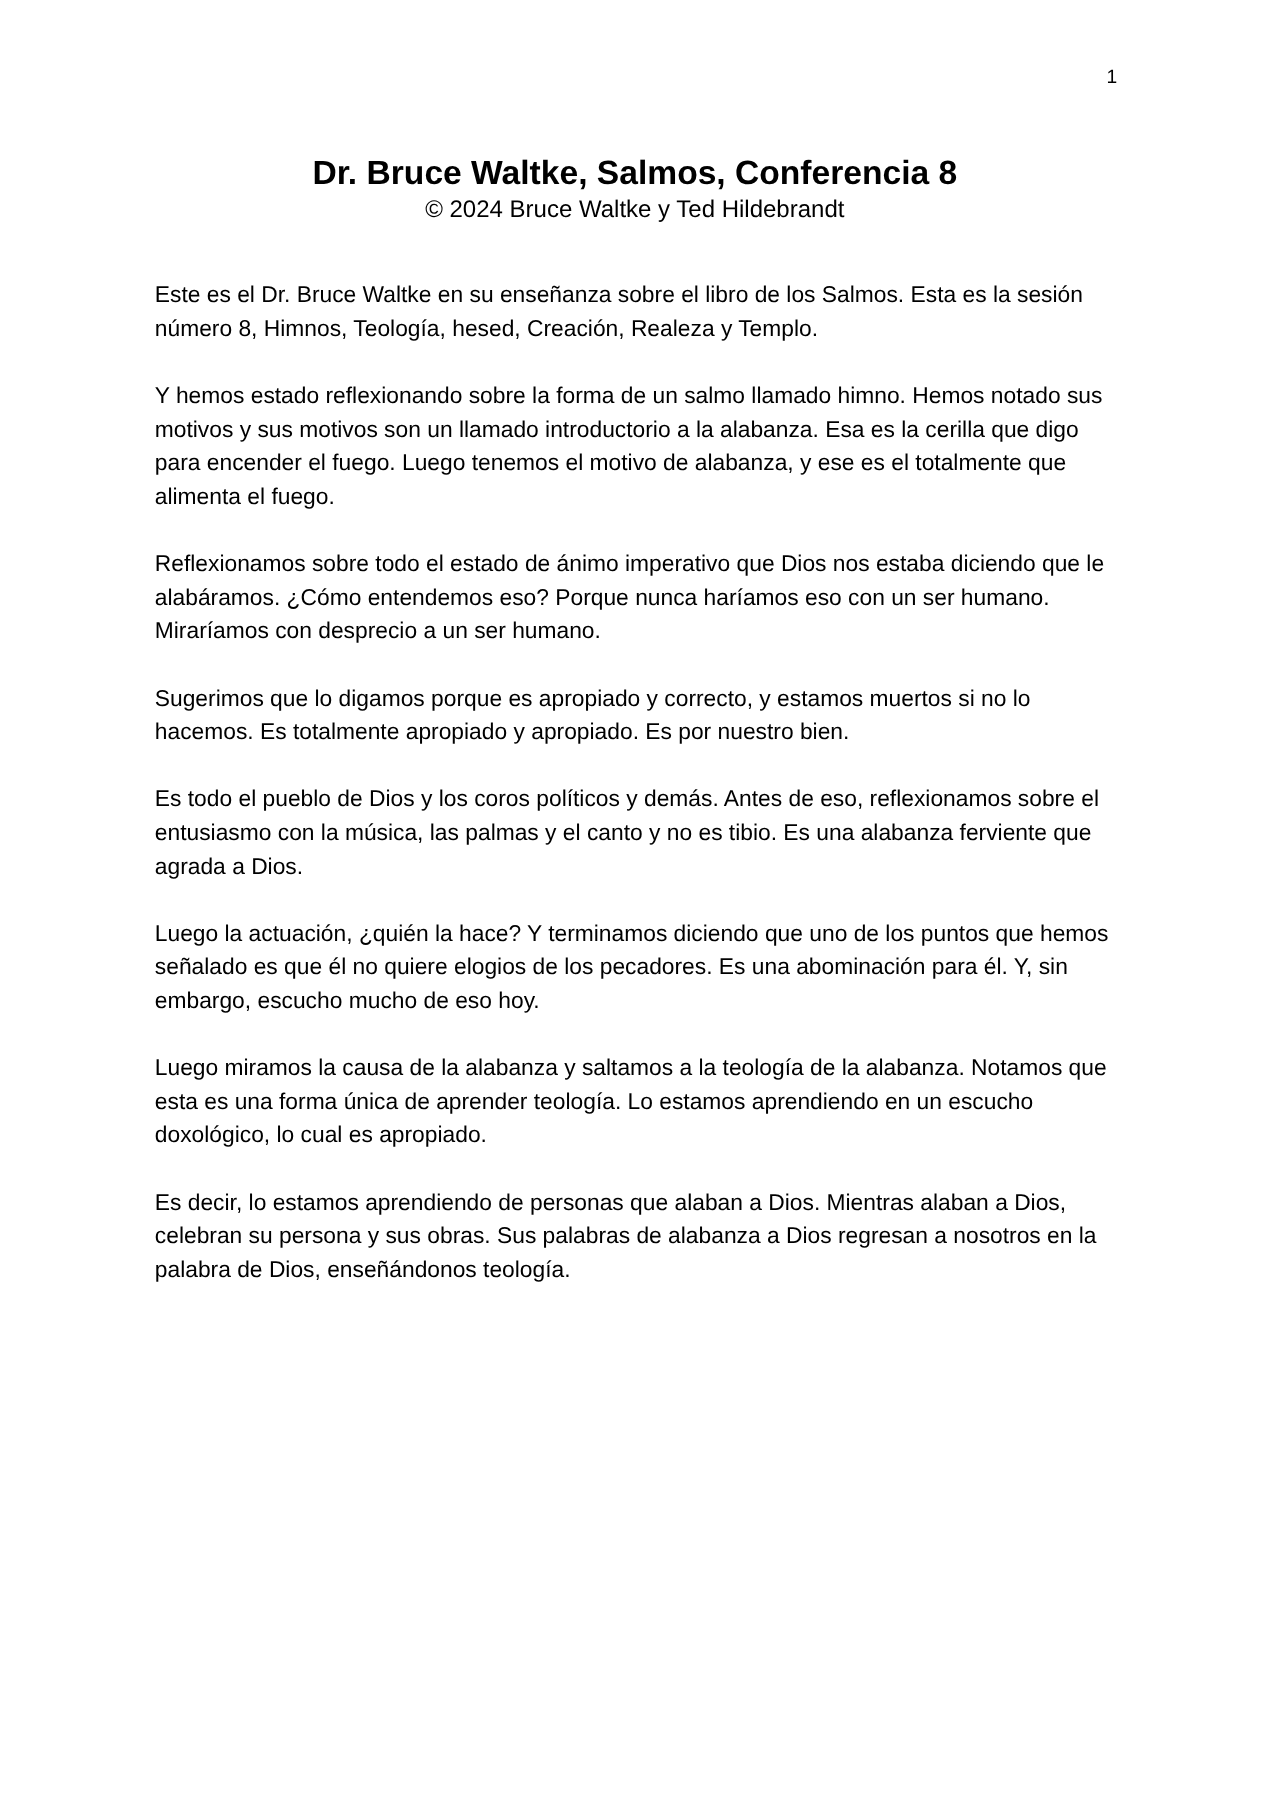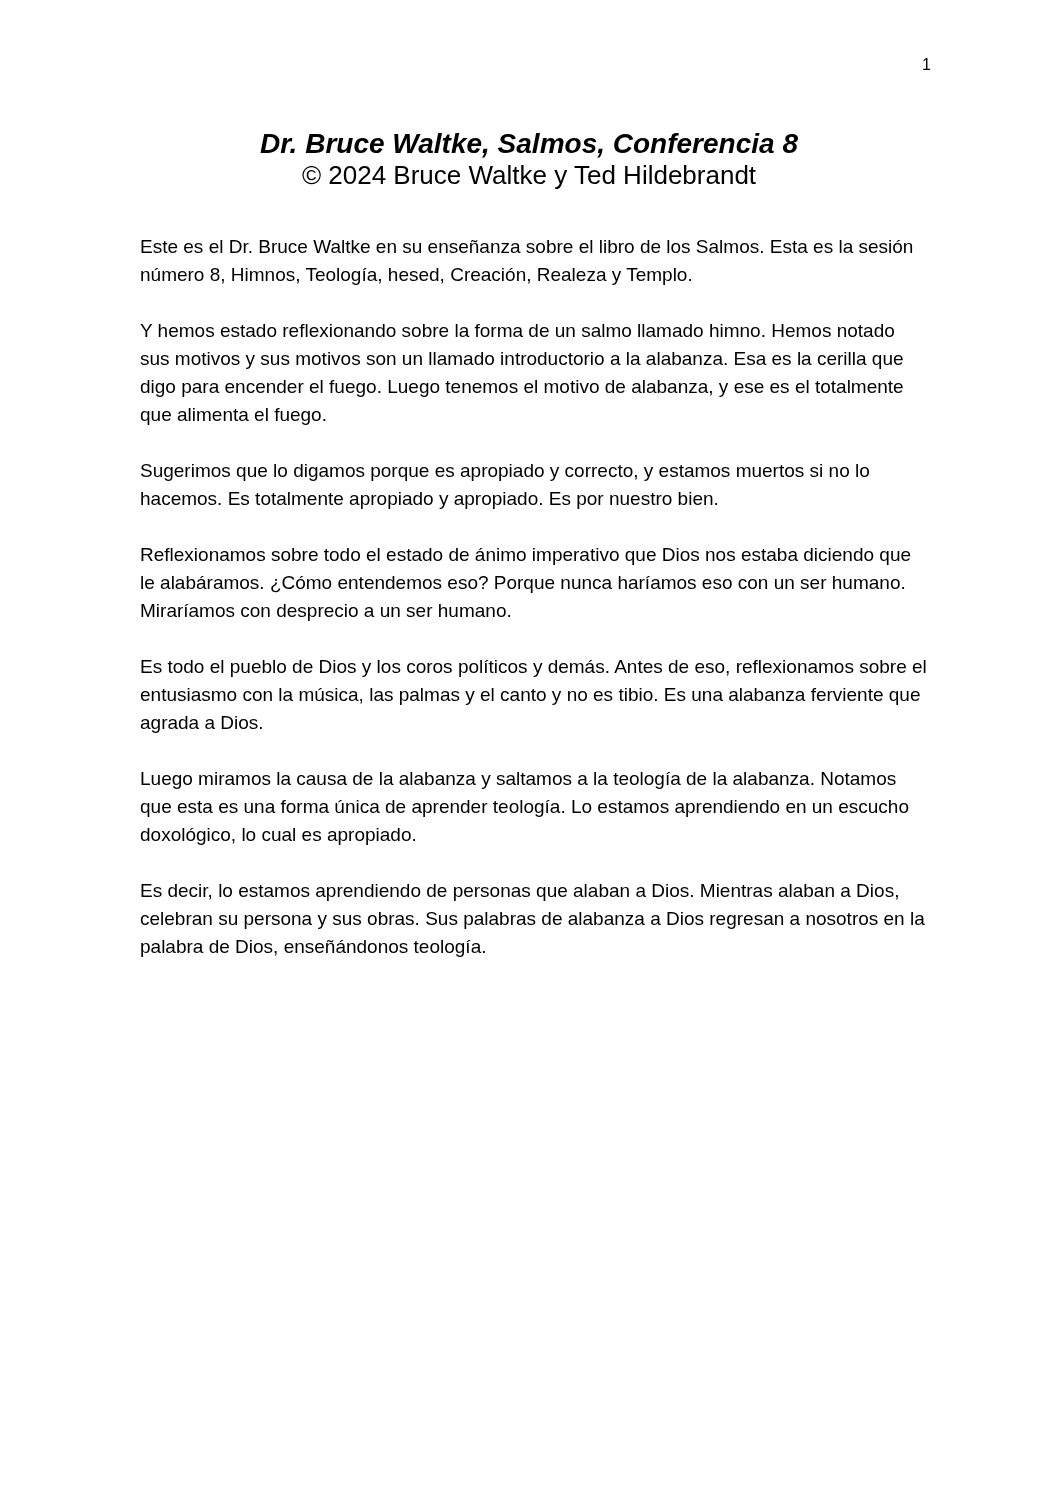--- a/index.html
+++ b/index.html
@@ -29,31 +29,30 @@
     margin: 0 auto;
     padding-top: 126px;
   }
   .title {
     margin: 0;
     text-align: center;
     font-size: 28px;
     line-height: 36px;
     font-weight: bold;
     letter-spacing: 0px;
-    font-style: italic;
   }
   .subtitle {
     margin: 0;
     text-align: center;
-    font-size: 26px;
+    font-size: 20px;
     line-height: 26px;
     font-weight: normal;
   }
   .body-text p {
-    margin: 28px 0 0 11px;
+    margin: 28px 0 0 0;
     font-size: 19px;
     line-height: 28px;
     text-align: left;
   }
   .body-text p:first-child {
     margin-top: 45px;
   }
 </style>
 </head>
 <body>
@@ -62,20 +61,21 @@
   <div class="page-number">1</div>
 
   <div class="content">
     <h1 class="title">Dr. Bruce Waltke, Salmos, Conferencia 8</h1>
 
     <div class="subtitle">© 2024 Bruce Waltke y Ted Hildebrandt</div>
 
     <div class="body-text">
       <p>Este es el Dr. Bruce Waltke en su enseñanza sobre el libro de los Salmos. Esta es la sesión número 8, Himnos, Teología, hesed, Creación, Realeza y Templo.</p>
       <p>Y hemos estado reflexionando sobre la forma de un salmo llamado himno. Hemos notado sus motivos y sus motivos son un llamado introductorio a la alabanza. Esa es la cerilla que digo para encender el fuego. Luego tenemos el motivo de alabanza, y ese es el totalmente que alimenta el fuego.</p>
+      <p>Reflexionamos sobre todo el estado de ánimo imperativo que Dios nos estaba diciendo que le alabáramos. ¿Cómo entendemos eso? Porque nunca haríamos eso con un ser humano. Miraríamos con desprecio a un ser humano.</p>
       <p>Sugerimos que lo digamos porque es apropiado y correcto, y estamos muertos si no lo hacemos. Es totalmente apropiado y apropiado. Es por nuestro bien.</p>
-      <p>Reflexionamos sobre todo el estado de ánimo imperativo que Dios nos estaba diciendo que le alabáramos. ¿Cómo entendemos eso? Porque nunca haríamos eso con un ser humano. Miraríamos con desprecio a un ser humano.</p>
       <p>Es todo el pueblo de Dios y los coros políticos y demás. Antes de eso, reflexionamos sobre el entusiasmo con la música, las palmas y el canto y no es tibio. Es una alabanza ferviente que agrada a Dios.</p>
+      <p>Luego la actuación, ¿quién la hace? Y terminamos diciendo que uno de los puntos que hemos señalado es que él no quiere elogios de los pecadores. Es una abominación para él. Y, sin embargo, escucho mucho de eso hoy.</p>
       <p>Luego miramos la causa de la alabanza y saltamos a la teología de la alabanza. Notamos que esta es una forma única de aprender teología. Lo estamos aprendiendo en un escucho doxológico, lo cual es apropiado.</p>
       <p>Es decir, lo estamos aprendiendo de personas que alaban a Dios. Mientras alaban a Dios, celebran su persona y sus obras. Sus palabras de alabanza a Dios regresan a nosotros en la palabra de Dios, enseñándonos teología.</p>
     </div>
   </div>
 </div>
 
 </body></html>

